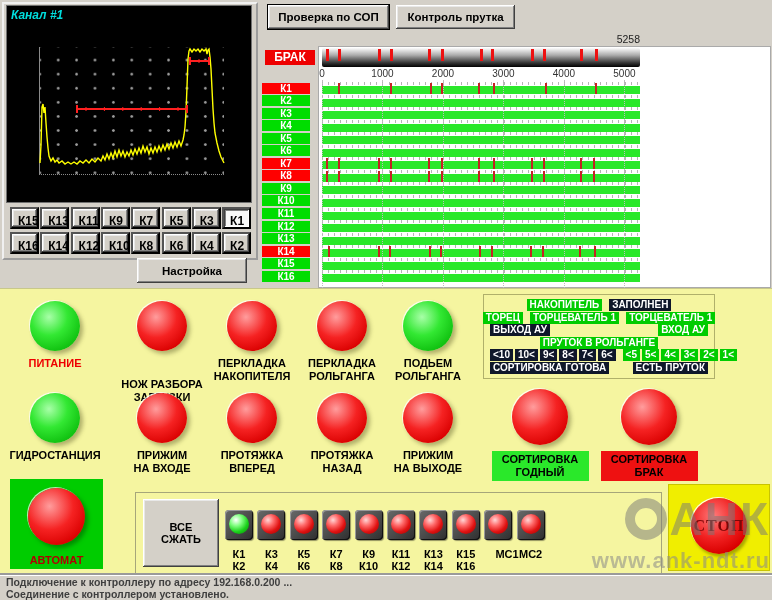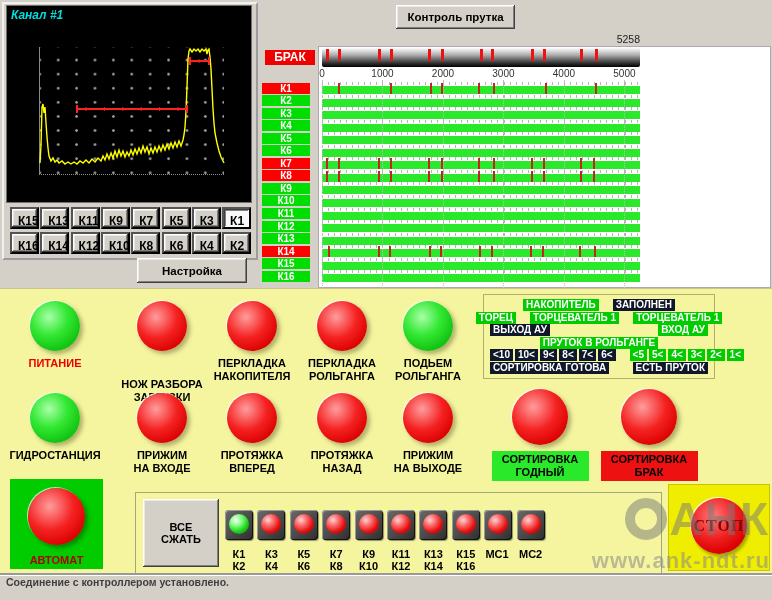--- a/index.html
+++ b/index.html
@@ -51,21 +51,21 @@
   .ctl-item{position:absolute;width:110px;display:flex;flex-direction:column;align-items:center;}
   .round-btn{width:50px;height:50px;border-radius:50%;cursor:pointer;
       box-shadow:3px 3px 4px rgba(90,90,40,.45),-1px -1px 0 rgba(255,255,255,.8);}
   .round-btn.green{background:radial-gradient(circle at 38% 32%,#a8ffa8 0%,#33e833 40%,#14c614 72%,#0b9e0b 100%);}
   .round-btn.red{background:radial-gradient(circle at 38% 32%,#ff9d9d 0%,#f52222 45%,#dc0303 75%,#b00000 100%);}
   .ctl-label{margin-top:6px;font:bold 11px/13px "Liberation Sans",sans-serif;color:#000;text-align:center;white-space:pre-line;}
   .ctl-label.red-text{color:#ee0000;}
   
   #status-panel{position:absolute;left:483px;top:5px;width:232px;height:85px;border:1px solid #b0b06a;
       display:flex;flex-direction:column;justify-content:space-between;padding:4px 6px;box-sizing:border-box;}
-  .sp-row{display:flex;gap:14px;justify-content:center;align-items:center;}
+  .sp-row{display:flex;gap:7px;justify-content:center;align-items:center;}
   .sp-row.spread{justify-content:space-between;}
   .sp-group{display:flex;gap:2px;}
   .chip{color:#fff;font:bold 10px/12px "Liberation Sans",sans-serif;padding:0 3px;white-space:nowrap;}
   .chip.green{background:#00cc00;}
   .chip.red{background:#0f172a;}
   
   .sort-item{position:absolute;width:120px;display:flex;flex-direction:column;align-items:center;}
   .sort-item .round-btn{width:56px;height:56px;}
   .sort-plate{margin-top:6px;width:97px;padding:2px 0;font:bold 11px/13px "Liberation Sans",sans-serif;
       color:#000;text-align:center;white-space:pre-line;}
@@ -152,20 +152,21 @@
         <button class="chan-btn" style="left: 36.3px; top: 228px;">К14</button>
         <button class="chan-btn" style="left: 66.6px; top: 228px;">К12</button>
         <button class="chan-btn" style="left: 96.9px; top: 228px;">К10</button>
         <button class="chan-btn" style="left: 127.2px; top: 228px;">К8</button>
         <button class="chan-btn" style="left: 157.5px; top: 228px;">К6</button>
         <button class="chan-btn" style="left: 187.8px; top: 228px;">К4</button>
         <button class="chan-btn" style="left: 218.1px; top: 228px;">К2</button>
       </div>
   </div>
   <button id="btn-nastroyka" class="win-btn">Настройка</button>
+  <button id="btn-sop" class="win-btn">Проверка по СОП</button>
   <button id="btn-rod" class="win-btn">Контроль прутка</button>
 
   <div id="strip-area">
     <div id="white-panel"></div>
     <div id="len-label">5258</div>
     <div id="brak-chip">БРАК</div>
     <div id="grad-bar">
         <div class="brak-mark" style="left: 4.134px;"></div>
         <div class="brak-mark" style="left: 15.9px;"></div>
         <div class="brak-mark" style="left: 55.968px;"></div>
@@ -444,36 +445,37 @@
         <div class="ind-label" style="left: 280.4px;">К13
 К14</div>
         <div class="ind-bezel" style="left: 315.8px;">
           <div class="ind-light red"></div>
         </div>
         <div class="ind-label" style="left: 312.8px;">К15
 К16</div>
         <div class="ind-bezel" style="left: 348.2px;">
           <div class="ind-light red"></div>
         </div>
-        <div class="ind-label" style="left: 344px;">МС1</div>
+        <div class="ind-label" style="left: 354px;">МС1</div>
         <div class="ind-bezel" style="left: 380.6px;">
           <div class="ind-light red"></div>
         </div>
         <div class="ind-label" style="left: 377.6px;">МС2</div>
       </div>
   </div>
 
   <div id="stop-plate">
     <div id="stop-btn">
       <span id="stop-label">СТОП</span>
     </div>
   </div>
 </div>
 
 <div id="statusbar">
+  <div class="sb-line">Подключение к контроллеру по адресу 192.168.0.200 ...</div>
   <div class="sb-line">Соединение с контроллером установлено.</div>
 </div>
 
 <div id="watermark">
   <div id="wm-row">
     <span id="wm-ring"></span>
     <span id="wm-text">АНК</span>
   </div>
   <div id="wm-url">www.ank-ndt.ru</div>
 </div>

